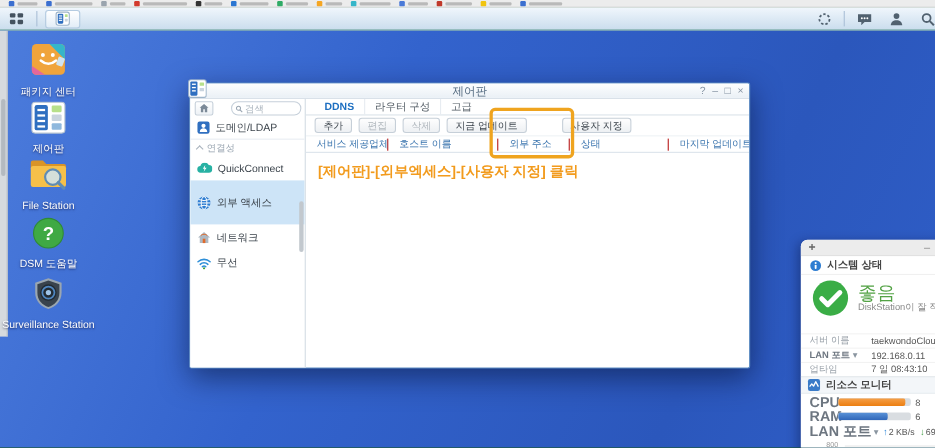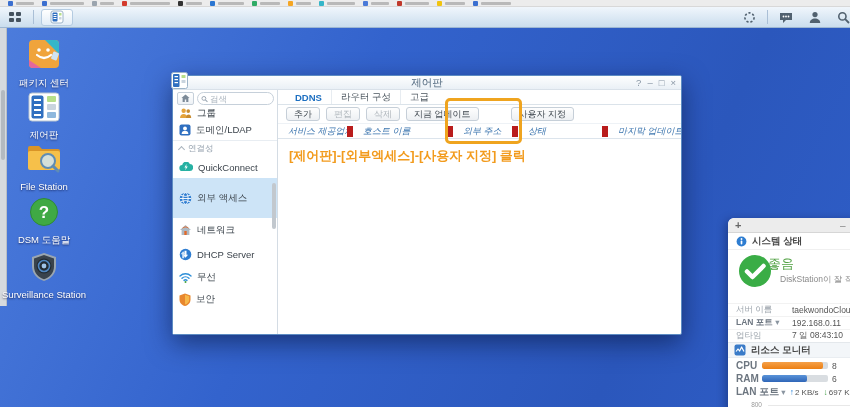--- a/index.html
+++ b/index.html
@@ -42,21 +42,21 @@
   .win-badge{position:absolute;left:-2px;top:-4px;width:17px;height:17px;z-index:5;}
   .titlebar{height:14px;background:linear-gradient(#fdfefe,#eaf0f6);border-bottom:1px solid #d9e1e9;
     position:relative;display:flex;align-items:center;justify-content:center;border-radius:2px 2px 0 0;}
   .title{font-size:10.5px;color:#51687e;}
   .win-controls{position:absolute;right:5px;top:0;height:14px;display:flex;align-items:center;gap:6px;}
   .wc{font-size:9.5px;color:#8795a4;line-height:14px;cursor:pointer;}
   .win-body{display:flex;height:244px;}
 
   
   .sidebar{width:105px;border-right:1px solid #d4dce4;position:relative;background:#fff;flex:none;overflow:hidden;}
-  .search-row{display:flex;align-items:center;gap:3px;padding:2px 3px 1px 4px;}
+  .search-row{display:flex;align-items:center;gap:16px;padding:2px 3px 1px 4px;}
   .home-btn{width:17px;height:13px;border:1px solid #c6d0da;border-radius:2px;background:linear-gradient(#fff,#eef2f6);
     display:flex;align-items:center;justify-content:center;cursor:pointer;}
   .search-box{flex:1;height:13px;border:1px solid #c6d0da;border-radius:7px;background:#fff;
     display:flex;align-items:center;padding:0 3px;gap:2px;}
   .search-box input{border:0;outline:0;width:100%;font-size:8.5px;color:#555;padding:0;background:transparent;
     font-family:"Liberation Sans",sans-serif;}
   .search-box input::placeholder{color:#a8b2bc;}
   .side-item{display:flex;align-items:center;gap:5px;padding-left:6px;cursor:pointer;}
   .side-item .slabel{font-size:9.5px;color:#3c444c;white-space:nowrap;}
   .side-item.sel{background:#cde4f7;}
@@ -71,45 +71,45 @@
   .tabrow{height:15px;display:flex;align-items:center;border-bottom:1px solid #dbe3ea;padding-left:8px;}
   .tab{font-size:9.5px;color:#4c565f;padding:0 9px;height:100%;display:flex;align-items:center;cursor:pointer;
     border-right:1px solid #e7ecf1;}
   .tab.active{color:#1d6fc1;font-weight:bold;}
   .toolbar{height:18px;display:flex;align-items:center;padding-left:8px;gap:6px;}
   .btn{height:14px;font-size:9px;color:#3c444c;background:linear-gradient(#fefefe,#edf0f3);
     border:1px solid #c6cfd8;border-radius:3px;padding:0 7px;display:flex;align-items:center;cursor:pointer;
     font-family:"Liberation Sans",sans-serif;}
   .btn.disabled{color:#b0b7bd;}
   .gridhead{height:16px;display:flex;align-items:center;border-bottom:1px solid #dce4ec;border-top:1px solid #eef2f6;}
-  .gh{font-size:9px;color:#3a74ae;padding-left:10px;border-right:6px solid #b91c1c;height:11px;line-height:11px;
-    white-space:nowrap;overflow:hidden;cursor:pointer;flex:none;font-style:italic;}
+  .gh{font-size:9px;color:#3a74ae;padding-left:10px;border-right:1px solid #b91c1c;height:11px;line-height:11px;
+    white-space:nowrap;overflow:hidden;cursor:pointer;flex:none;}
   .orange-box{position:absolute;left:167px;top:8px;width:77px;height:46px;border:3px solid #efa41f;border-radius:5px;z-index:4;}
   .annotation{position:absolute;left:11px;top:57px;font-size:13px;font-weight:bold;color:#f29b1d;white-space:nowrap;}
 
   
   .widgets{position:absolute;left:728px;top:218px;width:130px;height:200px;background:#fff;
     border-radius:6px 0 0 0;box-shadow:-2px 2px 10px rgba(0,10,40,.35);overflow:hidden;}
   .wg-header{height:15px;background:#ececec;border-bottom:1px solid #d6d6d6;position:relative;border-radius:6px 0 0 0;}
   .wg-plus{position:absolute;left:7px;top:1px;font-size:11px;font-weight:bold;color:#666;cursor:pointer;line-height:13px;}
   .wg-min{position:absolute;left:112px;top:1px;font-size:10px;color:#888;cursor:pointer;line-height:13px;}
   .wg-title-row{height:17px;display:flex;align-items:center;gap:5px;padding-left:8px;border-bottom:1px solid #f0f0f0;}
   .wg-title{font-size:9.5px;color:#444;font-weight:bold;}
   .health-big{position:relative;height:53px;}
   .check{position:absolute;left:10px;top:4px;}
-  .status-good{position:absolute;left:40px;top:5px;font-size:13px;color:#53a245;}
+  .status-good{position:absolute;left:52px;top:5px;font-size:17px;color:#53a245;}
   .status-desc{position:absolute;left:52px;top:24px;font-size:8.5px;color:#8a8a8a;white-space:nowrap;}
   .info-row{height:13px;display:flex;align-items:center;border-top:1px solid #f2f2f2;}
   .info-label{font-size:8.5px;color:#9aa2aa;padding-left:8px;width:64px;flex:none;white-space:nowrap;}
   .info-label b{font-weight:bold;color:#6d7680;}
   .info-value{font-size:8.5px;color:#555;white-space:nowrap;}
   .rm-header{height:16px;display:flex;align-items:center;gap:5px;padding-left:6px;background:#f3f6f9;
     border-top:1px solid #e4e8ec;border-bottom:1px solid #e9edf1;}
   .rm-row{height:11px;display:flex;align-items:center;margin-top:2px;}
-  .rm-label{font-size:10px;color:#6d7680;font-weight:bold;padding-left:8px;width:34px;flex:none;}
+  .rm-label{font-size:13px;color:#6d7680;font-weight:bold;padding-left:8px;width:34px;flex:none;}
   .bar{width:66px;height:7px;background:#d9dde1;border-radius:2px;overflow:hidden;flex:none;}
   .bar-fill{height:100%;border-radius:2px;}
   .rm-val{font-size:8.5px;color:#555;margin-left:4px;}
   .lan-row{height:12px;display:flex;align-items:center;margin-top:2px;}
   .arr-up{color:#2a84d8;font-size:8.5px;margin-left:4px;}
   .arr-dn{color:#43a047;font-size:8.5px;margin-left:5px;}
   .speed{font-size:8px;color:#555;margin-left:1px;white-space:nowrap;}
   .graph{position:relative;margin-top:3px;height:30px;}
   .axis-label{position:absolute;font-size:6.5px;color:#999;width:26px;text-align:right;}
   .gridline{position:absolute;left:40px;width:84px;height:1px;background:#e8e8e8;}
@@ -323,29 +323,20 @@
           </div>
           <div class="search-box">
             <svg width="8" height="8" viewBox="0 0 13 13">
               <circle cx="5.4" cy="5.4" r="3.6" fill="none" stroke="#9aa6b2" stroke-width="1.8"></circle>
               <line x1="8.2" y1="8.2" x2="12" y2="12" stroke="#9aa6b2" stroke-width="2"></line>
             </svg>
             <input type="text" placeholder="검색" style="">
           </div>
         </div>
 
-        <div class="side-item" style="height:14px">
-          <svg width="13" height="11" viewBox="0 0 14 12">
-            <circle cx="5" cy="3" r="2.4" fill="#e5a43c"></circle>
-              <path d="M1 11 c0-3 1.8-4.4 4-4.4 s4 1.4 4 4.4 z" fill="#e5a43c"></path>
-            <circle cx="10" cy="3.4" r="2" fill="#c88b2e"></circle>
-              <path d="M7.6 11 c0-2.6 1.2-3.8 2.8-3.8 s2.8 1.2 2.8 3.8 z" fill="#c88b2e"></path>
-          </svg>
-          <span class="slabel">그룹</span>
-        </div>
 
         <div class="side-item" style="height:20px">
           <svg width="12" height="12" viewBox="0 0 12 12">
             <rect x="0.5" y="0.5" width="11" height="11" rx="2" fill="#2f6fc0"></rect>
             <circle cx="6" cy="4.4" r="1.9" fill="#fff"></circle>
               <path d="M2.6 10 c0-2.2 1.5-3.3 3.4-3.3 s3.4 1.1 3.4 3.3 z" fill="#fff"></path>
           </svg>
           <span class="slabel">도메인/LDAP</span>
         </div>
 
@@ -374,46 +365,31 @@
 
         <div class="side-item" style="height:24px">
           <svg width="13" height="12" viewBox="0 0 13 12">
             <path d="M6.5 1 L12 6 h-1.6 v5 h-7.8 v-5 H1 z" fill="#aeb9c3"></path>
             <rect x="5.3" y="7" width="2.4" height="4" fill="#e06a2b"></rect>
             <path d="M3.5 4.2 a4.2 4.2 0 0 1 6 0" fill="none" stroke="#e06a2b" stroke-width="0.9"></path>
           </svg>
           <span class="slabel">네트워크</span>
         </div>
 
-        <div class="side-item" style="height:24px">
-          <svg width="13" height="13" viewBox="0 0 13 13">
-            <circle cx="6.5" cy="6.5" r="5.8" fill="#2e7dd1"></circle>
-            <path d="M4.2 2.8 v4 h-1.6 l2.6 3 l2.6-3 h-1.6 v-4 z" fill="#fff" transform="translate(1.3 0)"></path>
-            <path d="M4.2 10.2 v-4 h-1.6 l2.6-3 l2.6 3 h-1.6 v4 z" fill="#cfe4f7" transform="translate(-1.0 0)"></path>
-          </svg>
-          <span class="slabel">DHCP Server</span>
-        </div>
 
         <div class="side-item" style="height:22px">
           <svg width="13" height="11" viewBox="0 0 13 11">
             <path d="M1 4 a8 8 0 0 1 11 0" fill="none" stroke="#2e8fd8" stroke-width="1.4" stroke-linecap="round"></path>
             <path d="M3 6.3 a5 5 0 0 1 7 0" fill="none" stroke="#2e8fd8" stroke-width="1.4" stroke-linecap="round"></path>
             <path d="M5 8.4 a2.3 2.3 0 0 1 3 0" fill="none" stroke="#2e8fd8" stroke-width="1.4" stroke-linecap="round"></path>
             <circle cx="6.5" cy="10" r="1" fill="#46a33c"></circle>
           </svg>
           <span class="slabel">무선</span>
         </div>
 
-        <div class="side-item" style="height:22px">
-          <svg width="12" height="13" viewBox="0 0 12 13">
-            <path d="M6 0.5 l5.5 2 v4 c0 3.6-2.5 5.8-5.5 6.5 c-3-0.7-5.5-2.9-5.5-6.5 v-4 z" fill="#e8872e"></path>
-            <path d="M6 1.8 l4.2 1.5 v3.2 c0 2.8-1.9 4.5-4.2 5.1 z" fill="#f7b84a"></path>
-          </svg>
-          <span class="slabel">보안</span>
-        </div>
 
 
 
         <div class="side-scroll"></div>
       </div>
 
       <div class="main">
         <div class="tabrow">
           <div class="tab active">DDNS</div>
           <div class="tab">라우터 구성</div>

